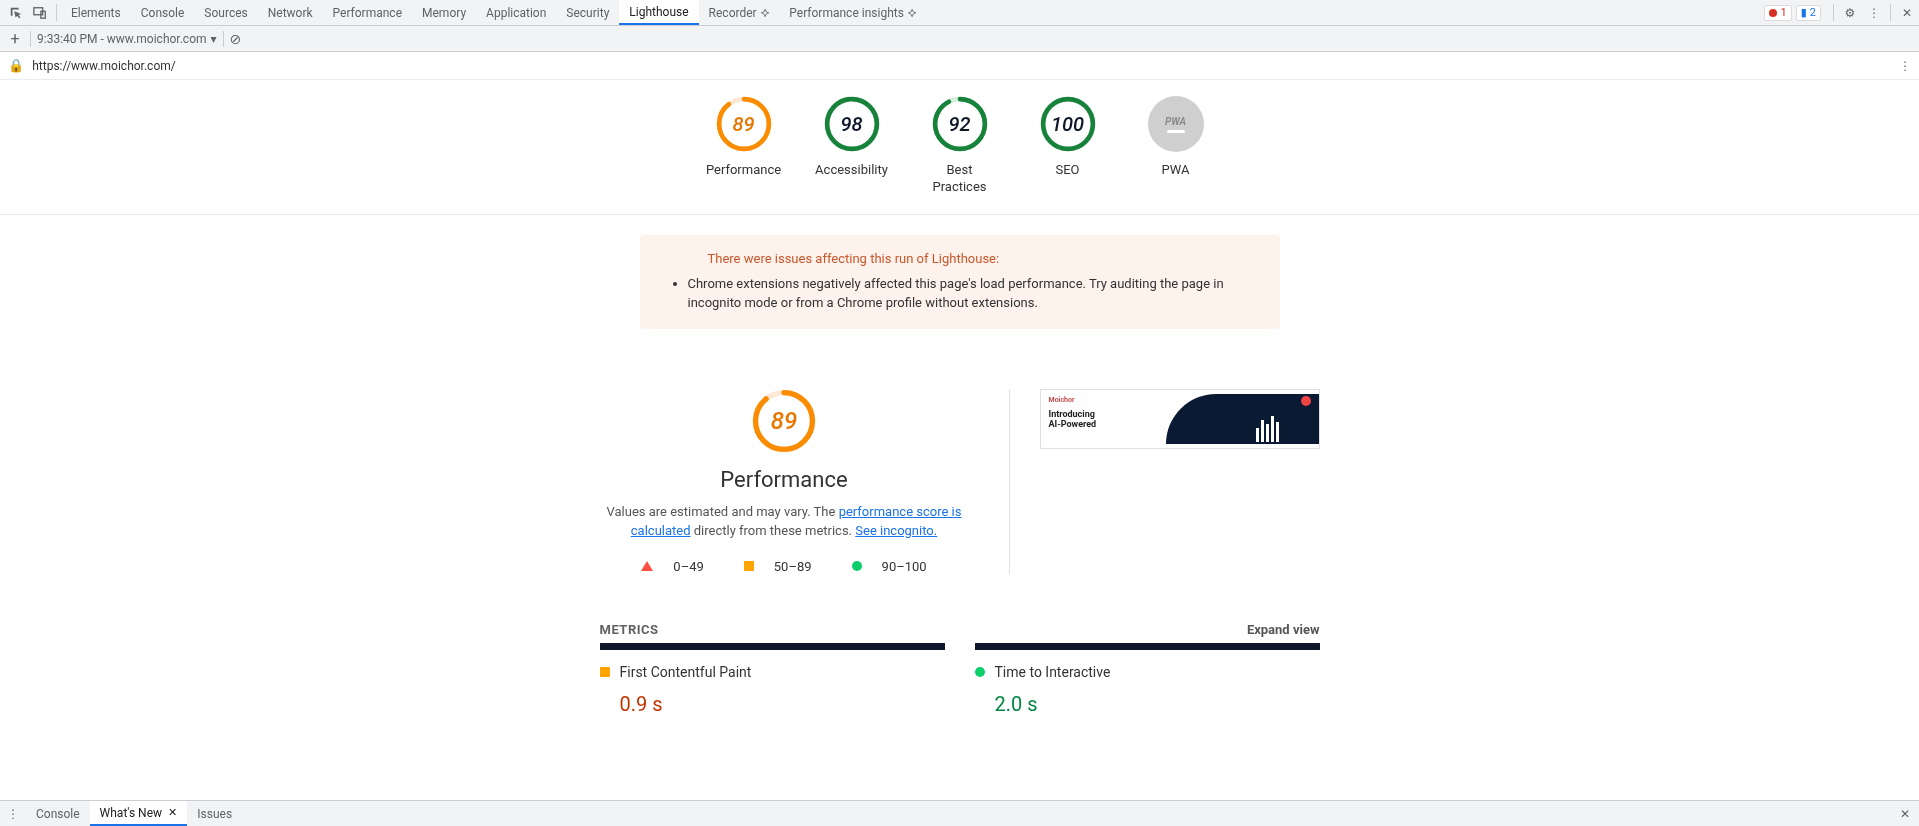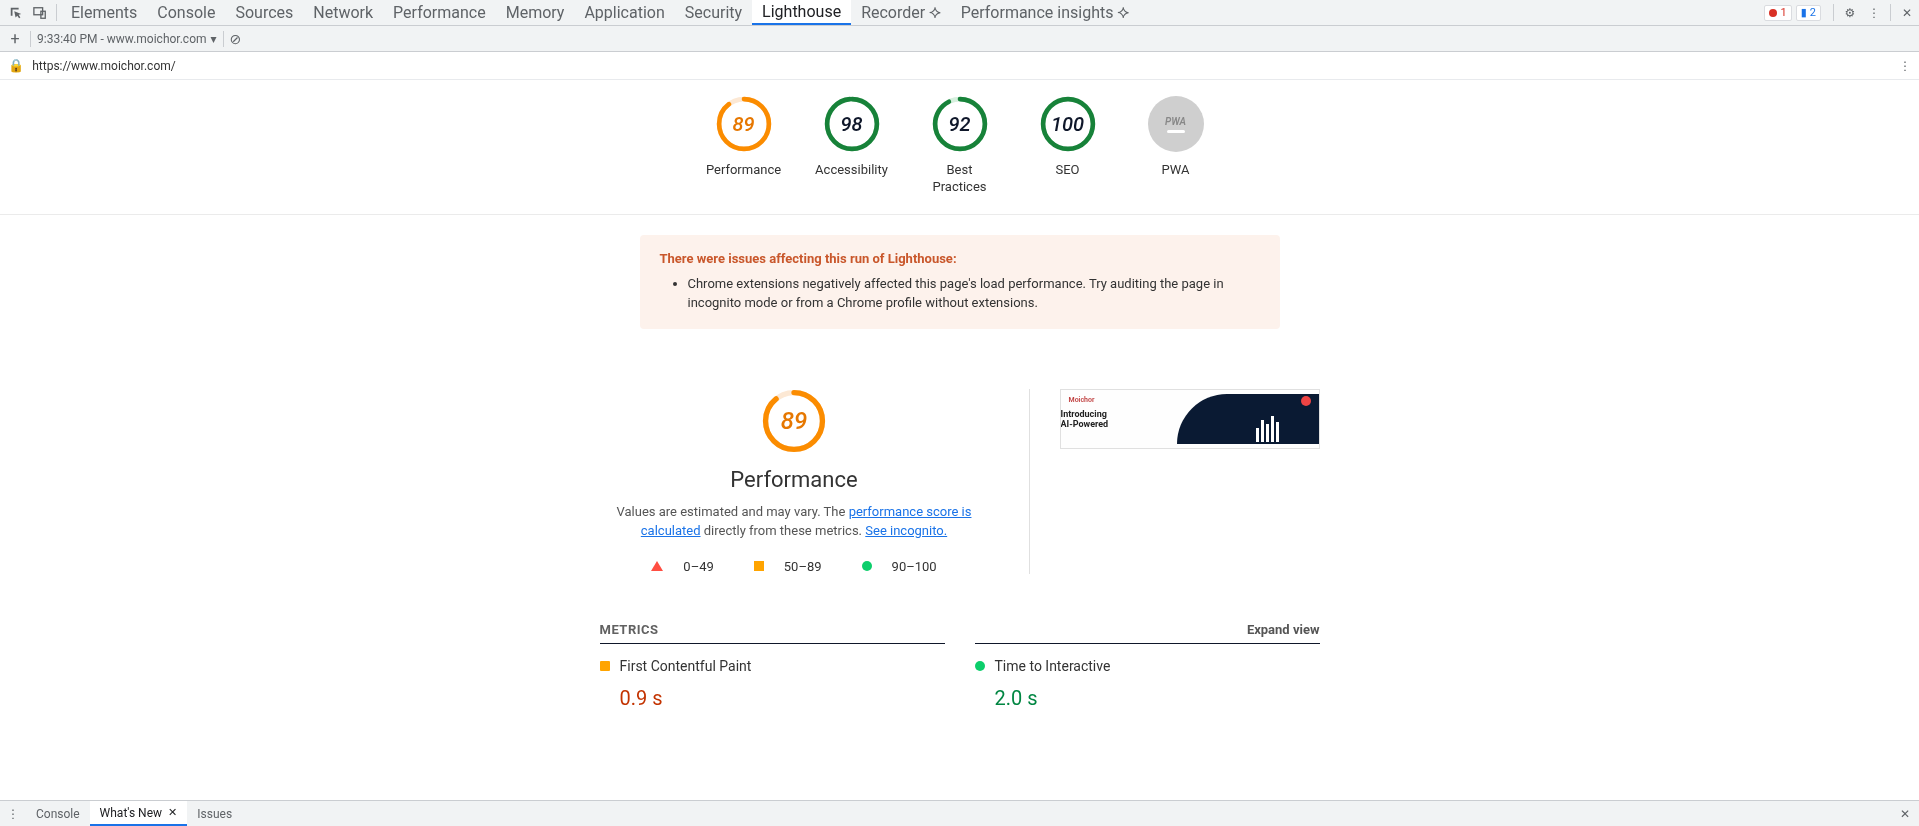--- a/index.html
+++ b/index.html
@@ -34,21 +34,21 @@
 .devtools-tabs .sep {
   width: 1px;
   background: #cacdd1;
   margin: 4px 4px;
 }
 .devtools-tabs .tab {
   padding: 0 10px;
   display: flex;
   align-items: center;
   color: #5f6367;
-  font-size: 16px;
+  font-size: 12px;
   cursor: default;
 }
 .devtools-tabs .tab.active {
   color: #202124;
   border-bottom: 2px solid #1a73e8;
   background: #fff;
 }
 .devtools-tabs .tab .rec-dot { margin-left:4px; color:#5f6367; }
 .devtools-tabs .spacer { flex: 1; }
 .badge {
@@ -158,21 +158,21 @@
 
 
 .warn-box {
   max-width: 640px;
   margin: 20px auto 0;
   background: #fdf2ec;
   border-radius: 4px;
   padding: 16px 20px;
   font-size: 13px;
 }
-.warn-box .title { color:#c9572b; margin-bottom:8px; font-weight:700;}
+.warn-box .title { color:#c9572b; margin-bottom:8px; font-weight:400;margin-left:48px;}
 .warn-box ul { padding-left: 28px; }
 .warn-box li { color:#333; line-height:1.5; }
 
 
 .perf-detail {
   max-width: 720px;
   margin: 60px auto 0;
   display:flex;
   gap: 40px;
 }
@@ -193,28 +193,28 @@
 .tri { width:0;height:0; border-left:6px solid transparent; border-right:6px solid transparent; border-bottom:10px solid #ff4e42; }
 .sq { width:10px; height:10px; background:#ffa400; }
 .circ { width:10px; height:10px; border-radius:50%; background:#0cce6b; }
 
 .perf-right {
   border-left:1px solid #e0e0e0;
   padding-left:30px;
   display:flex; align-items:flex-start;
 }
 .thumb {
-  width: 260px; height:60px;
+  width: 280px; height:60px;
   border:1px solid #e0e0e0;
   background:#fefefe;
   position:relative;
   overflow:hidden;
 }
 .thumb .t-left{position:absolute;left:8px;top:6px;font-size:7px;color:#c04040;font-weight:600;}
-.thumb .t-text{position:absolute;left:0;top:20px;font-size:9px;font-weight:700;color:#222;line-height:1.1;}
+.thumb .t-text{position:absolute;left:8px;top:20px;font-size:9px;font-weight:700;color:#222;line-height:1.1;}
 .thumb .t-right{position:absolute;right:0;top:4px;bottom:4px;width:55%;background:#0a1a33; border-top-left-radius:90px;}
 .thumb .t-dot{position:absolute; right:8px; top:6px; width:10px;height:10px;border-radius:50%;background:#e44;}
 .thumb .bars{position:absolute; right:40px; bottom:6px; display:flex; gap:2px; align-items:flex-end;}
 .thumb .bars div{width:3px; background:#fff;}
 
 
 .metrics-head {
   max-width: 720px; margin: 48px auto 0;
   display:flex; justify-content:space-between;
   font-size:13px; color:#555;
@@ -222,21 +222,21 @@
   font-weight:bold;
 }
 .metrics-head .lbl { letter-spacing:0.5px; color:#616161;}
 .metrics-head .expand { color:#555; }
 .metrics-grid {
   max-width: 720px; margin: 0 auto;
   display:flex; gap:30px;
 }
 .metric-col {
   flex:1;
-  border-top:1px solid #0f172a;
+  border-top:7px solid #0f172a;
   padding-top:14px;
 }
 .metric-col .row-hdr { display:flex; align-items:center; gap:10px; font-size:14px; color:#333;}
 .metric-col .mark-sq { width:10px; height:10px; background:#ffa400; border-radius:1px;}
 .metric-col .mark-circ { width:10px; height:10px; background:#0cce6b; border-radius:50%;}
 .metric-col .value { font-size:20px; margin-top:12px; margin-left:20px; }
 .metric-col .value.orange { color:#c33300; }
 .metric-col .value.green { color:#018642; }
 
 

